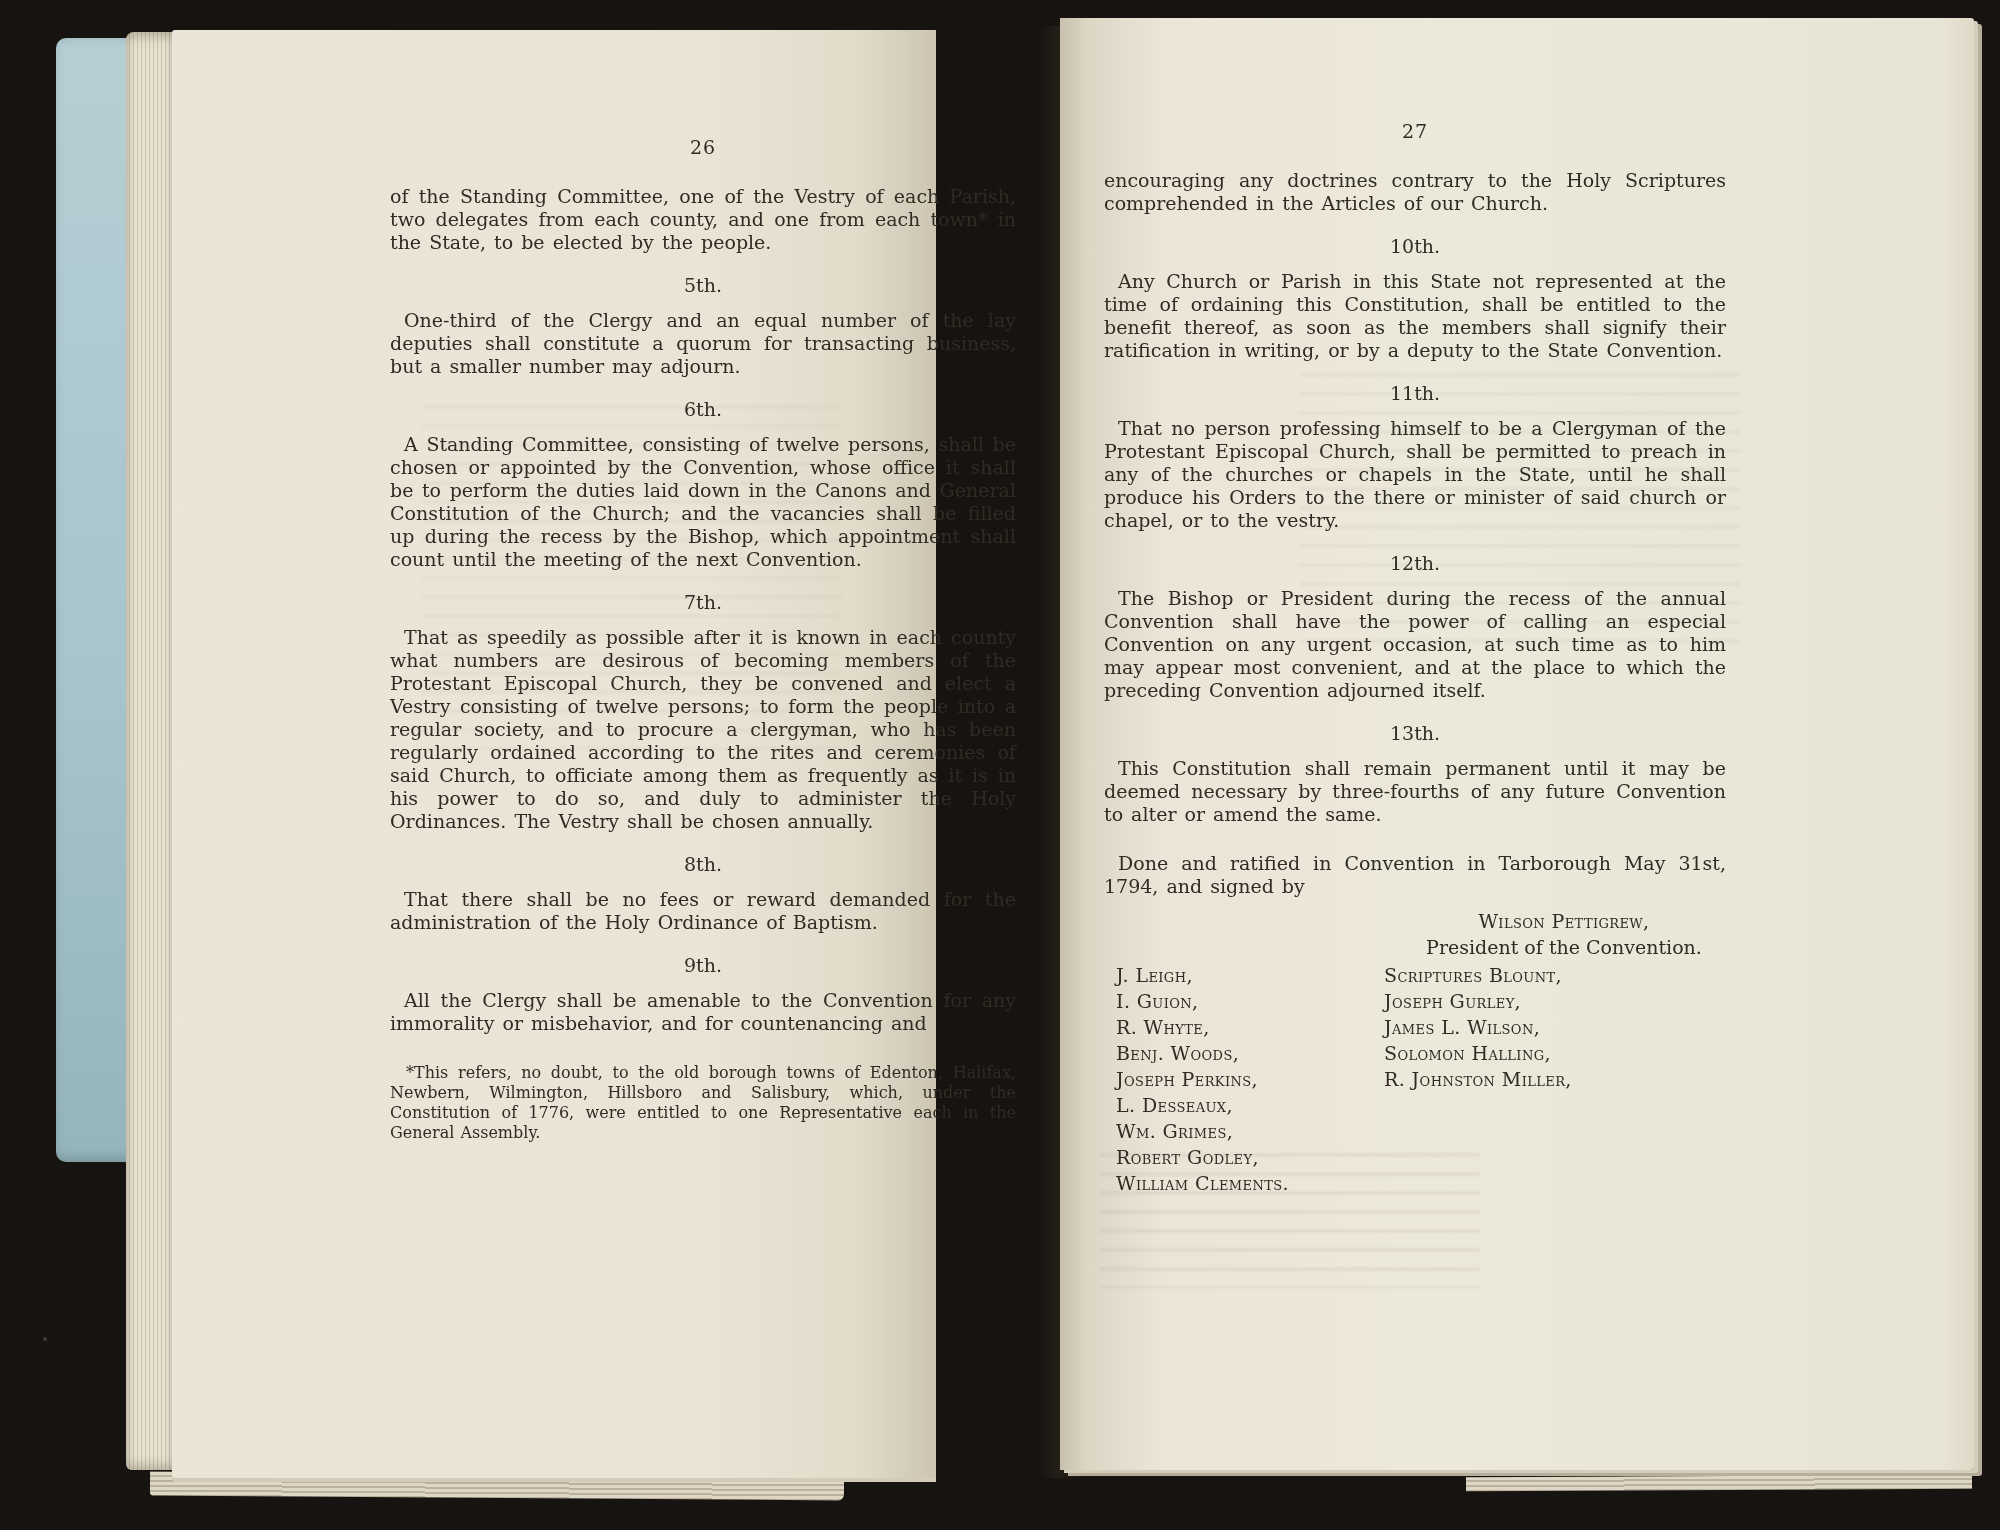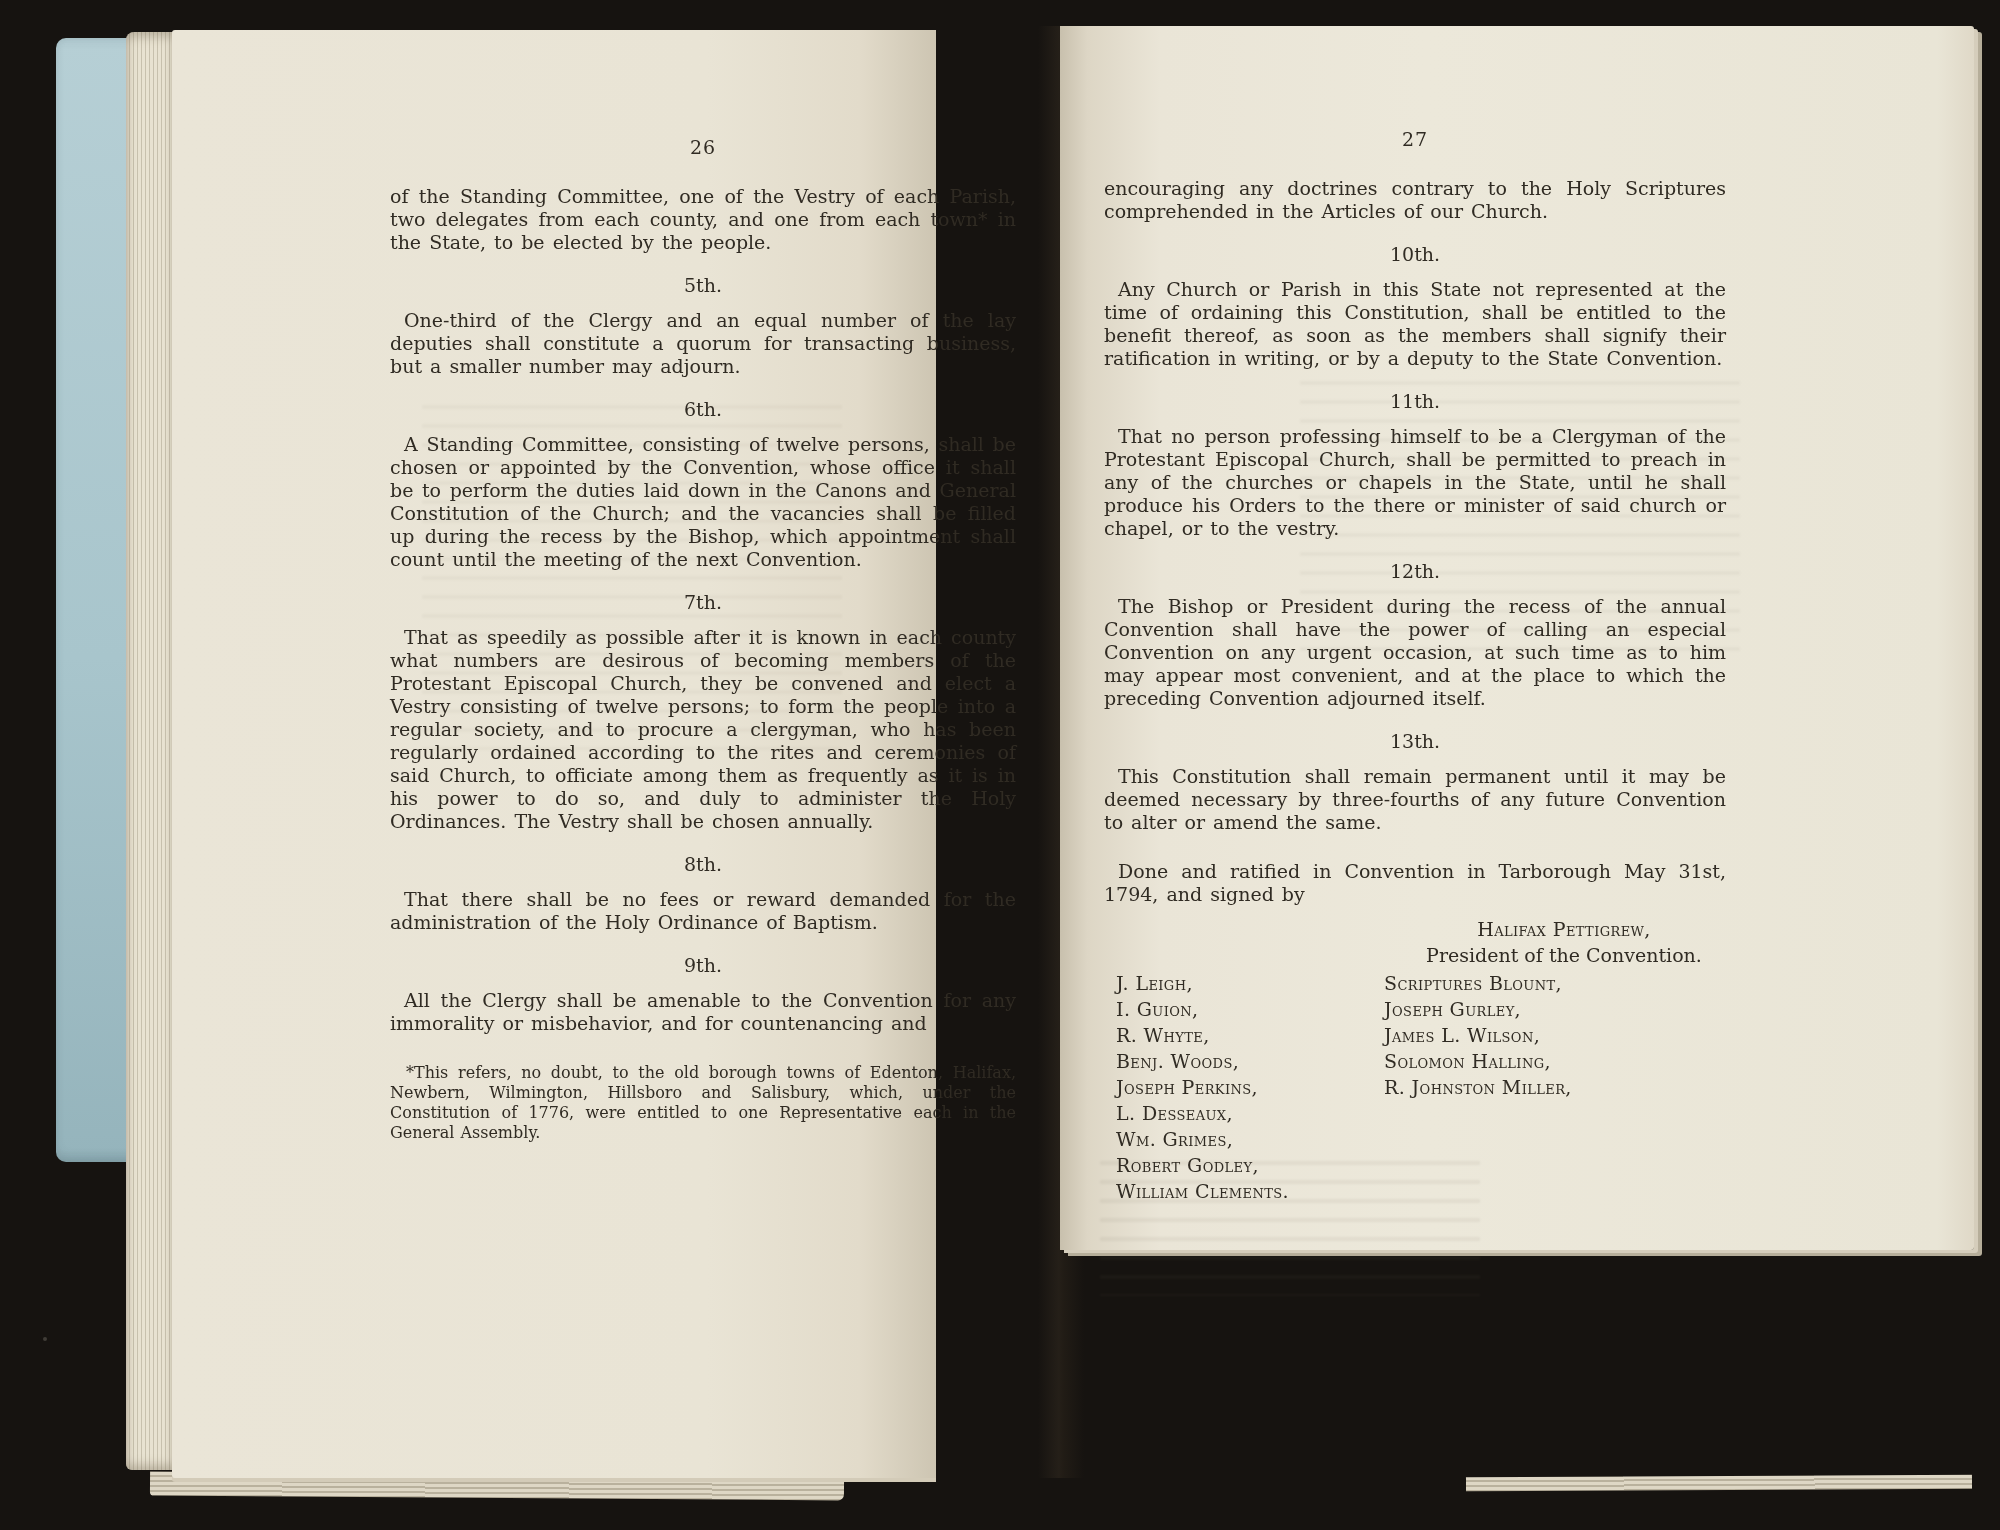--- a/index.html
+++ b/index.html
@@ -56,21 +56,21 @@
   }
 
   .page{position:absolute;}
   .page-left{
     left:172px;top:30px;width:764px;height:1448px;
     background:linear-gradient(to right,#eae5d7 0%,#e9e4d5 70%,#e2dbca 90%,#cdc5b2 100%);
     border-radius:3px 0 0 3px;
     box-shadow:0 4px 0 #d3cbb8;
   }
   .page-right{
-    left:1060px;top:26px;width:914px;height:1224px;
+    left:1060px;top:18px;width:914px;height:1452px;
     background:linear-gradient(to right,#c8c0ad 0%,#ddd6c5 3%,#eae5d7 11%,#ece8da 40%,#e9e5d6 96%,#dfd8c7 100%);
     box-shadow:4px 3px 0 #d5cdbb, 8px 6px 0 #b6ae9a;
     border-radius:0 3px 3px 0;
   }
   .spine-shadow{
     position:absolute;left:1038px;top:26px;width:46px;height:1452px;
     background:linear-gradient(to right,rgba(90,75,55,0) 0%,rgba(90,75,55,.22) 45%,rgba(55,45,32,.34) 55%,rgba(90,75,55,0) 100%);
     pointer-events:none;
   }
 
@@ -183,21 +183,21 @@
         </div>
 
         <div class="section">
           <div class="heading">13th.</div>
           <p class="para">This Constitution shall remain permanent until it may be deemed necessary by three-fourths of any future Convention to alter or amend the same.</p>
         </div>
 
         <p class="para ratify">Done and ratified in Convention in Tarborough May 31st, 1794, and signed by</p>
 
         <div class="president">
-          <div class="smallcaps">Halifax Pettigrew,</div>
+          <div class="smallcaps">Wilson Pettigrew,</div>
           <div>President of the Convention.</div>
         </div>
 
         <div class="signatures">
           <div class="sig-col sig-col-left">
             <div class="sig-name">J. Leigh,</div>
             <div class="sig-name">I. Guion,</div>
             <div class="sig-name">R. Whyte,</div>
             <div class="sig-name">Benj. Woods,</div>
             <div class="sig-name">Joseph Perkins,</div>

